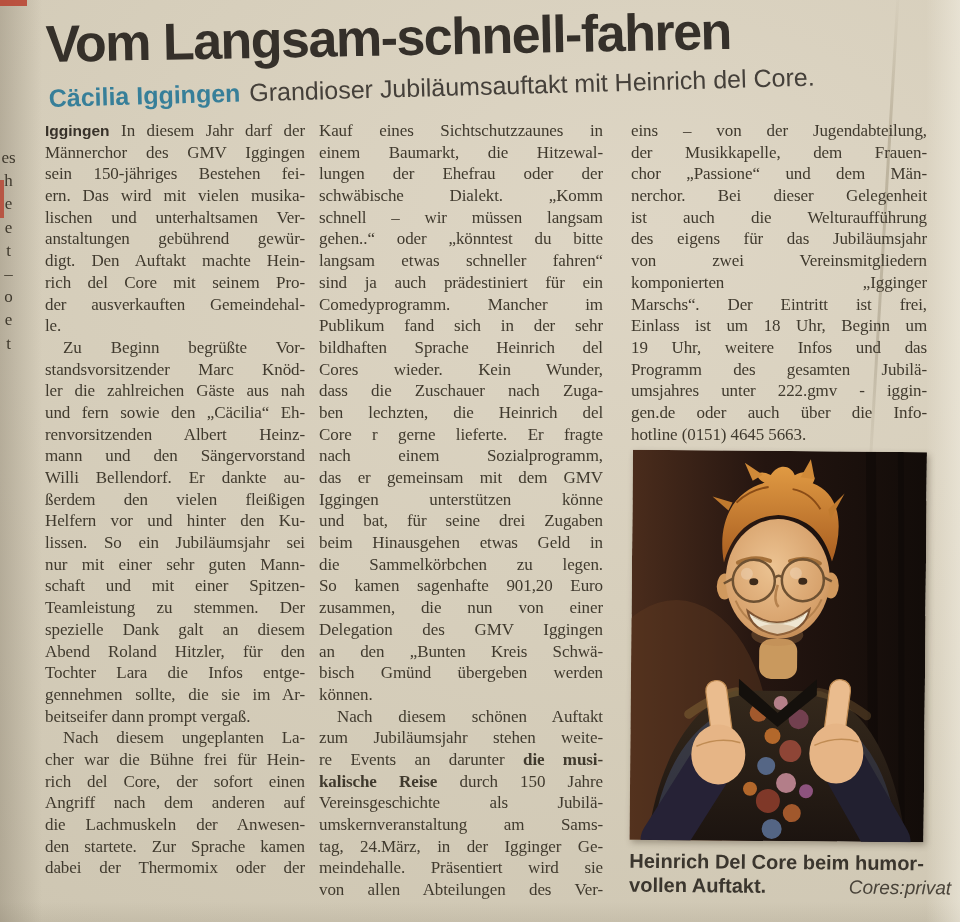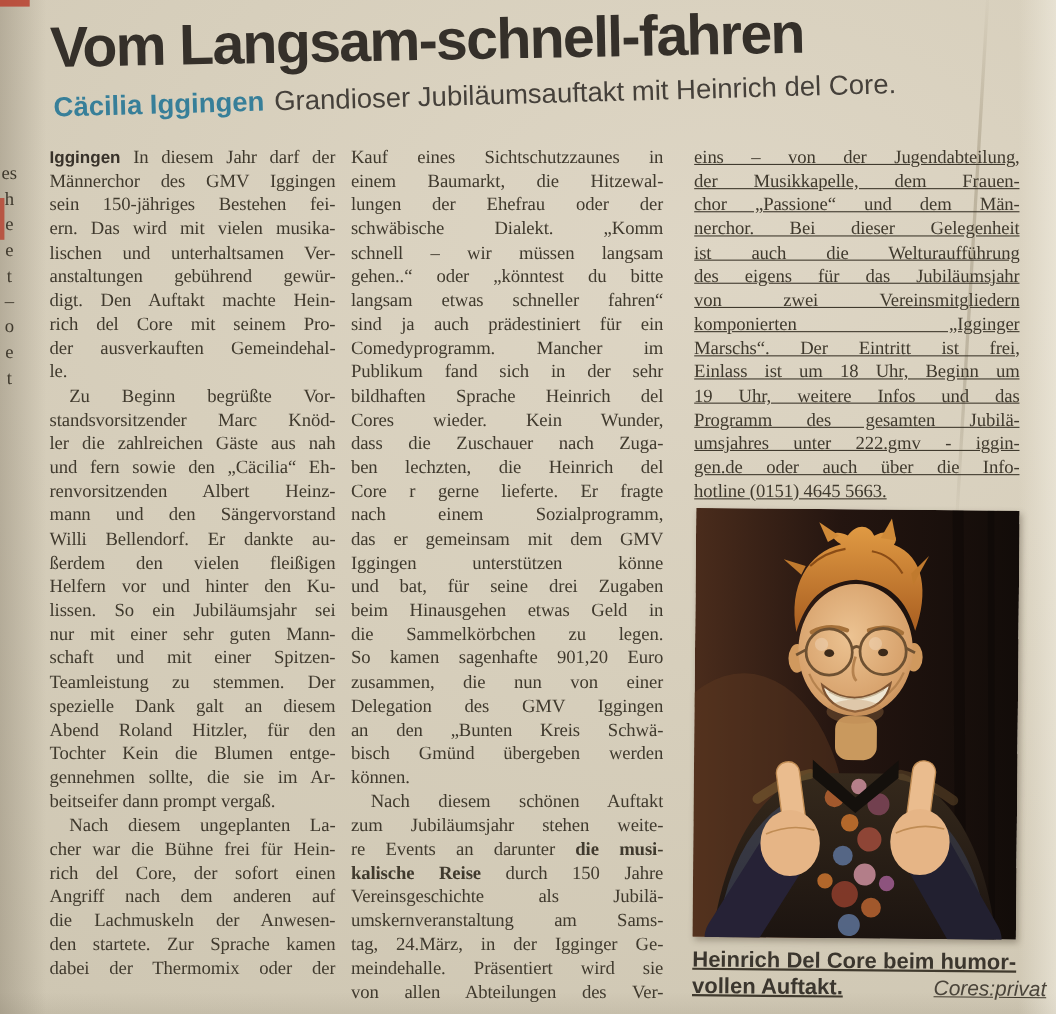--- a/index.html
+++ b/index.html
@@ -16,25 +16,25 @@
       linear-gradient(0deg, rgba(108,98,80,.10), rgba(108,98,80,0) 20px);
   }
   .red-top{position:absolute;left:0;top:0;width:27px;height:6px;background:#b8402e;opacity:.85;}
   .red-side{position:absolute;left:0;top:180px;width:4px;height:38px;background:#b8402e;opacity:.8;}
   .crease{position:absolute;left:897px;top:-12px;width:3px;height:500px;transform:rotate(3.4deg);transform-origin:top;
     background:linear-gradient(180deg,rgba(150,138,112,0) 0%,rgba(150,138,112,.42) 30%,rgba(139,128,104,.36) 70%,rgba(150,138,112,0) 100%);}
   .article-header{position:absolute;left:45px;top:16px;transform:rotate(-1.1deg);transform-origin:0 0;width:860px;}
   h1.headline{margin:0;font:700 52px/1.08 "Liberation Sans", sans-serif;color:#35302a;letter-spacing:-1.5px;}
   .kicker{margin:13px 0 0 2px;font:25px/1.1 "Liberation Sans", sans-serif;color:#45403a;transform:rotate(-0.5deg);transform-origin:0 0;}
   .kicker .brand{font-weight:700;color:#377f99;margin-right:9px;}
-  .columns{position:absolute;left:45px;top:132px;display:flex;}
+  .columns{position:absolute;left:45px;top:120px;display:flex;}
   .col{color:#403a2e;}
   .col-1{width:260px;margin-right:14px;}
   .col-2{width:284px;margin-right:28px;}
-  .col-3{width:296px;text-decoration:underline;}
+  .col-3{width:296px;}
   .lines{font:17px/21.7px "Liberation Serif", serif;letter-spacing:-0.1px;}
   .tline{height:21.7px;overflow:hidden;text-align:justify;text-align-last:justify;}
   .tline.end{text-align-last:left;}
   .tline.ind{text-indent:18px;}
   .lead{font:700 15.5px "Liberation Sans", sans-serif;color:#38322a;letter-spacing:0;}
   .b{font-weight:700;}
   figure.photo-fig{margin:6px 0 0 0;transform:rotate(.5deg);}
   .photo{width:294px;height:390px;display:block;box-shadow:2px 3px 6px rgba(60,50,35,.35);}
   figcaption{width:322px;margin-top:9px;font:700 20px/24px "Liberation Sans", sans-serif;color:#3b362e;}
   .cap-row{display:flex;justify-content:space-between;align-items:baseline;}
@@ -91,21 +91,21 @@
           <div class="tline"><span>mann und den Sängervorstand</span></div>
           <div class="tline"><span>Willi Bellendorf. Er dankte au-</span></div>
           <div class="tline"><span>ßerdem den vielen fleißigen</span></div>
           <div class="tline"><span>Helfern vor und hinter den Ku-</span></div>
           <div class="tline"><span>lissen. So ein Jubiläumsjahr sei</span></div>
           <div class="tline"><span>nur mit einer sehr guten Mann-</span></div>
           <div class="tline"><span>schaft und mit einer Spitzen-</span></div>
           <div class="tline"><span>Teamleistung zu stemmen. Der</span></div>
           <div class="tline"><span>spezielle Dank galt an diesem</span></div>
           <div class="tline"><span>Abend Roland Hitzler, für den</span></div>
-          <div class="tline"><span>Tochter Kein die Blumen entge-</span></div>
+          <div class="tline"><span>Tochter Lara die Infos entge-</span></div>
           <div class="tline"><span>gennehmen sollte, die sie im Ar-</span></div>
           <div class="tline end"><span>beitseifer dann prompt vergaß.</span></div>
           <div class="tline ind"><span>Nach diesem ungeplanten La-</span></div>
           <div class="tline"><span>cher war die Bühne frei für Hein-</span></div>
           <div class="tline"><span>rich del Core, der sofort einen</span></div>
           <div class="tline"><span>Angriff nach dem anderen auf</span></div>
           <div class="tline"><span>die Lachmuskeln der Anwesen-</span></div>
           <div class="tline"><span>den startete. Zur Sprache kamen</span></div>
           <div class="tline"><span>dabei der Thermomix oder der</span></div>
         </div>

